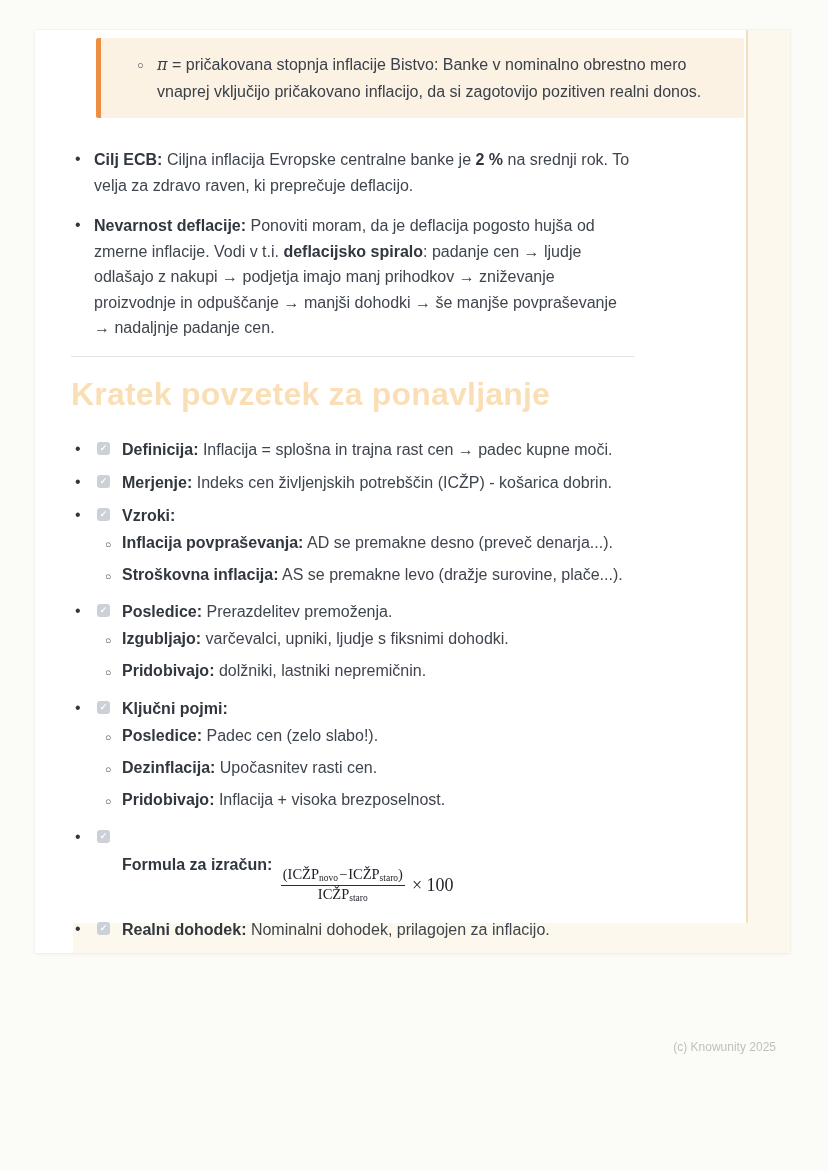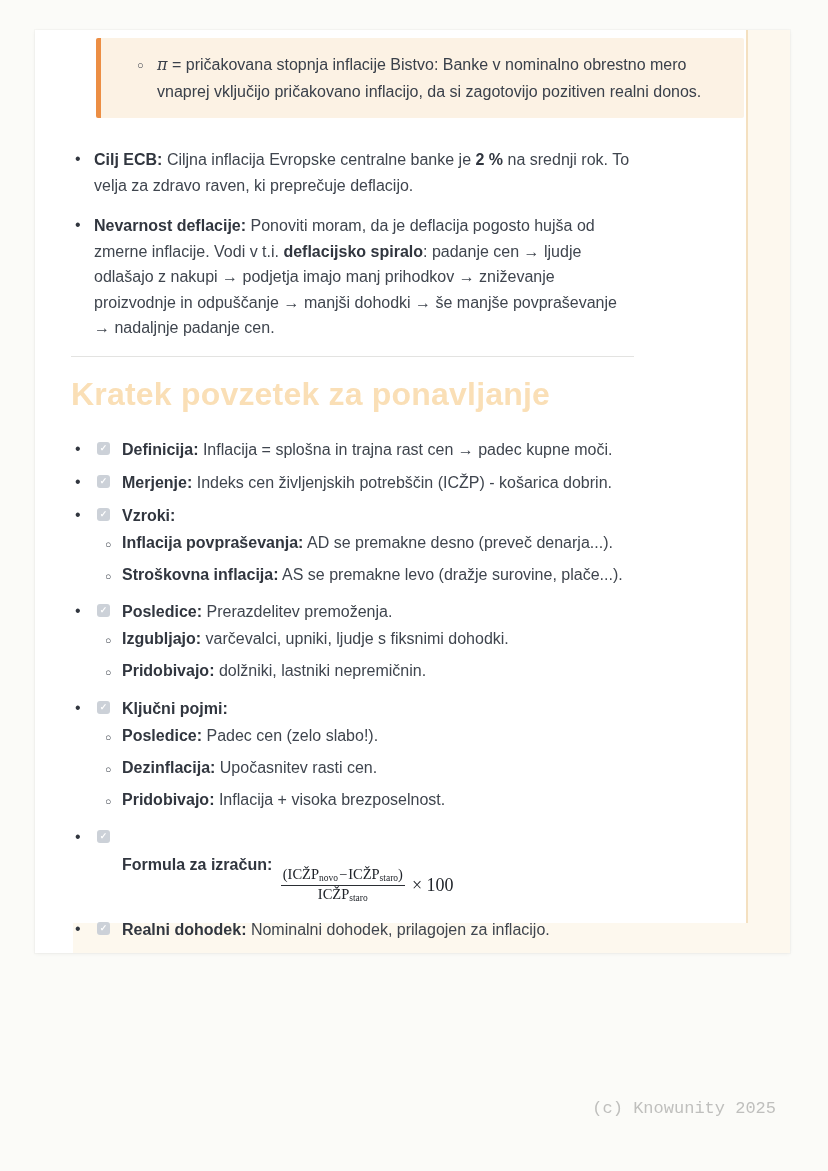--- a/index.html
+++ b/index.html
@@ -51,21 +51,21 @@
   .formula { display:inline-flex; align-items:center; font-family:"Liberation Serif", serif;
              color:#20242a; vertical-align:middle; margin-left:4px; position:relative; top:-2px;margin-top:44px; }
   .frac { display:inline-flex; flex-direction:column; align-items:center; line-height:1.05;
           font-size:14.5px; }
   .frac .num { padding:0 2px 2px; border-bottom:1.2px solid #2a2e34; }
   .frac .den { padding-top:1px; }
   .frac sub { font-size:9.5px; line-height:1; vertical-align:-2px; }
   .frac .minus { padding:0 1px; }
   .times { font-size:18px; margin-left:7px; }
 
-  .footer { position:absolute; top:1099px; right:52px; font-size:17px; color:#bfbfbd;font-family:Liberation Mono, monospace; }
+  .footer { position:absolute; top:1040px; right:52px; font-size:12px; color:#bfbfbd; }
 </style>
 </head>
 <body>
 
 <div class="canvas">
   <div class="page">
     <div class="cream-backing"></div>
     <div class="sheet">
       <div class="content">
 

